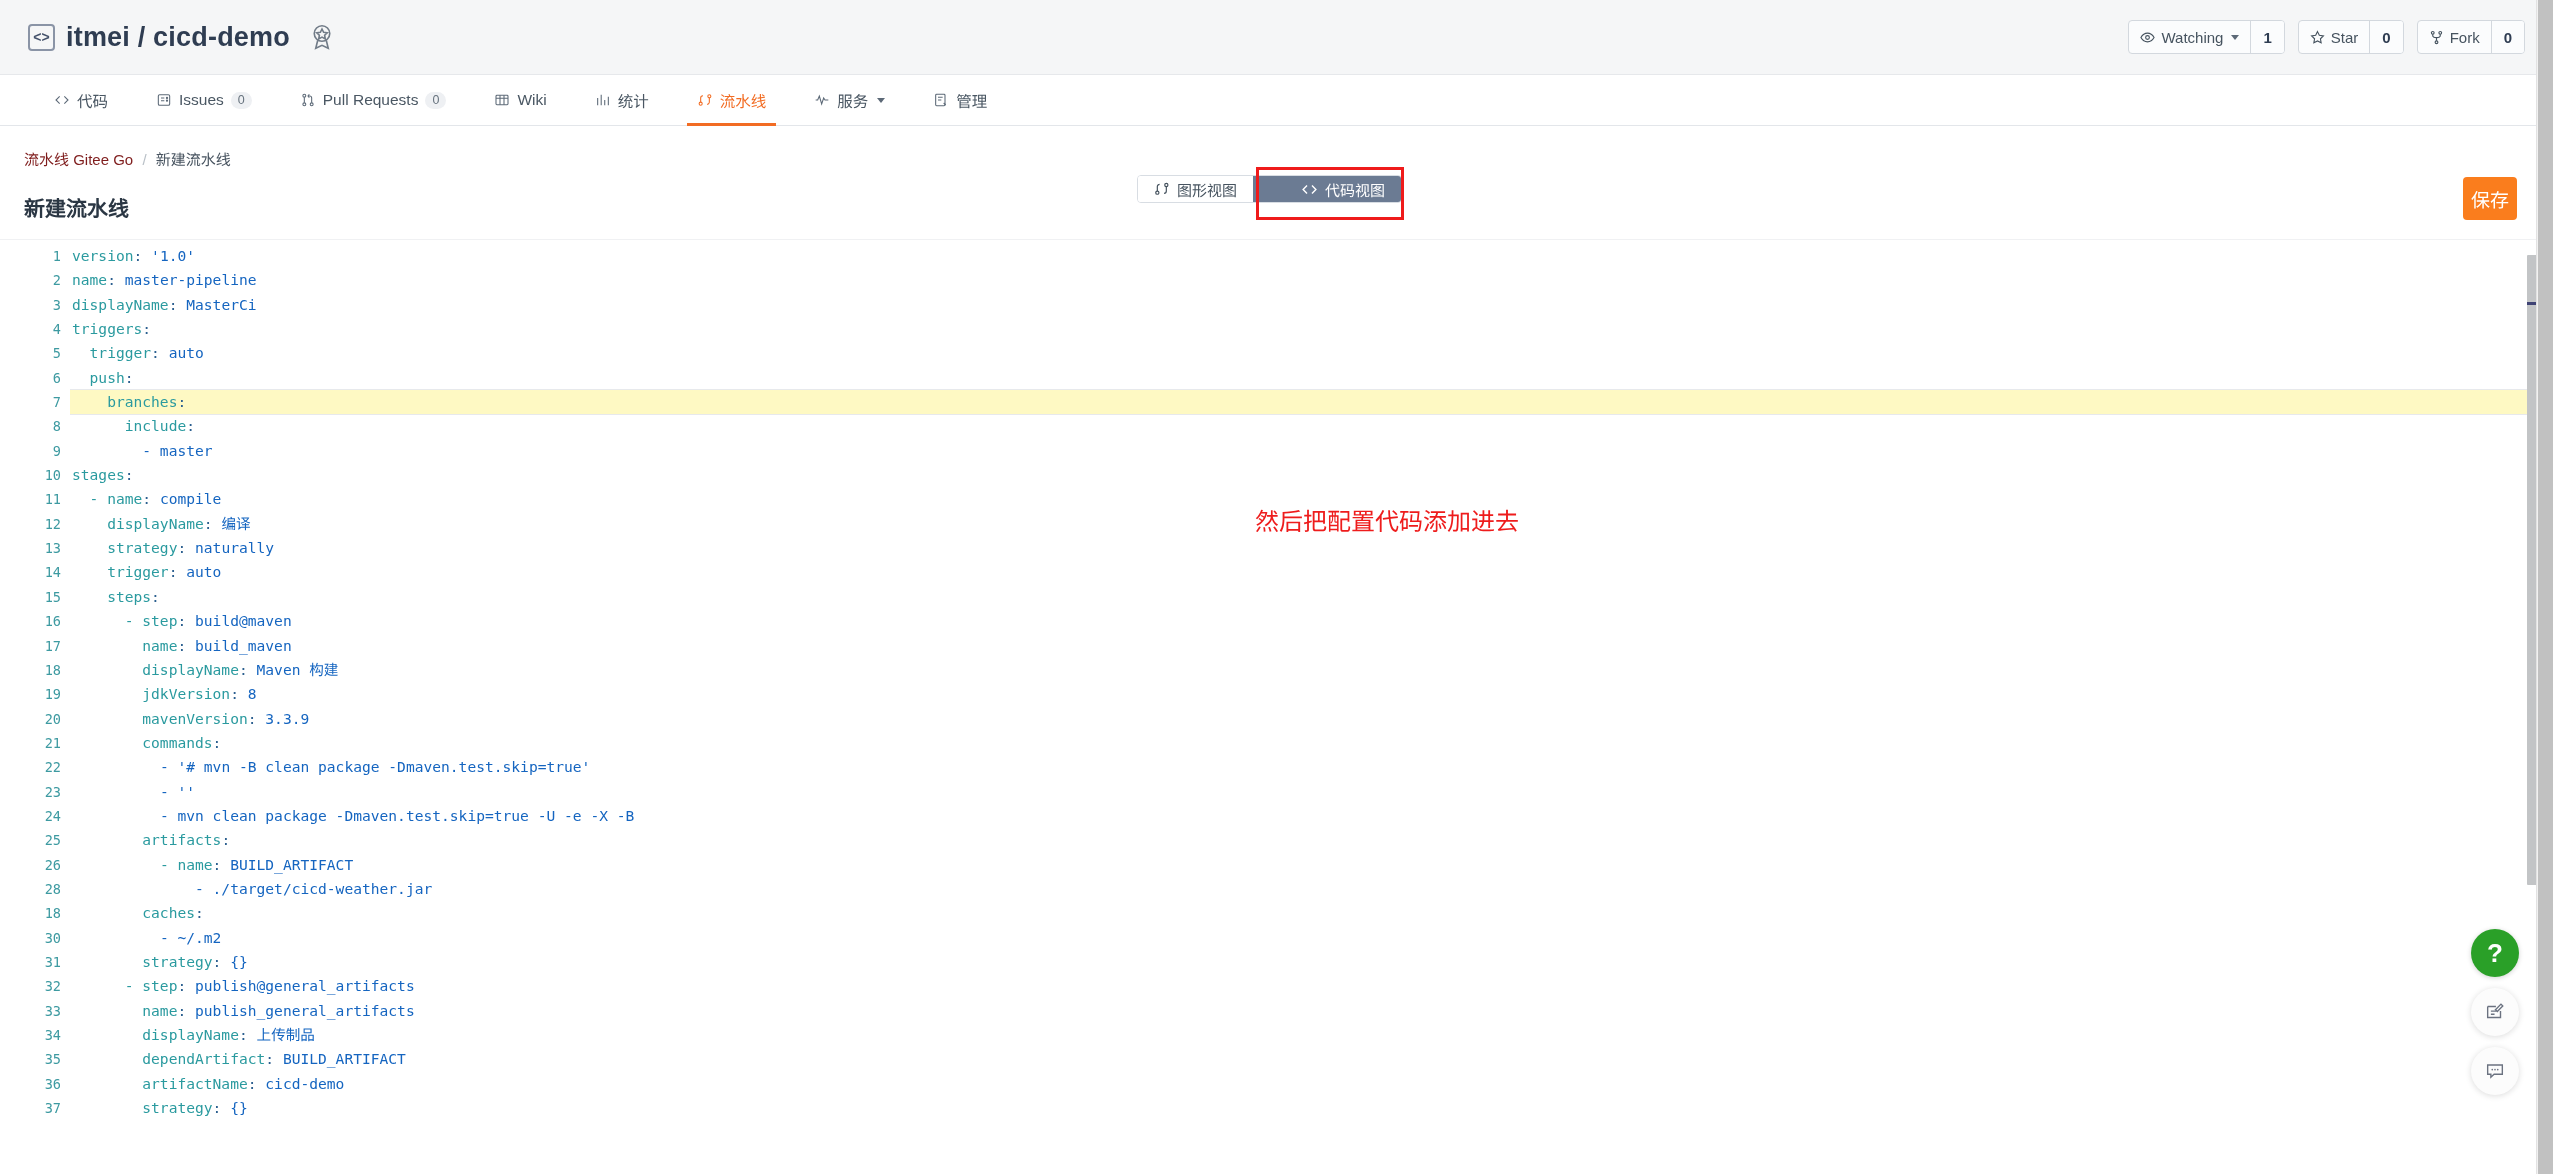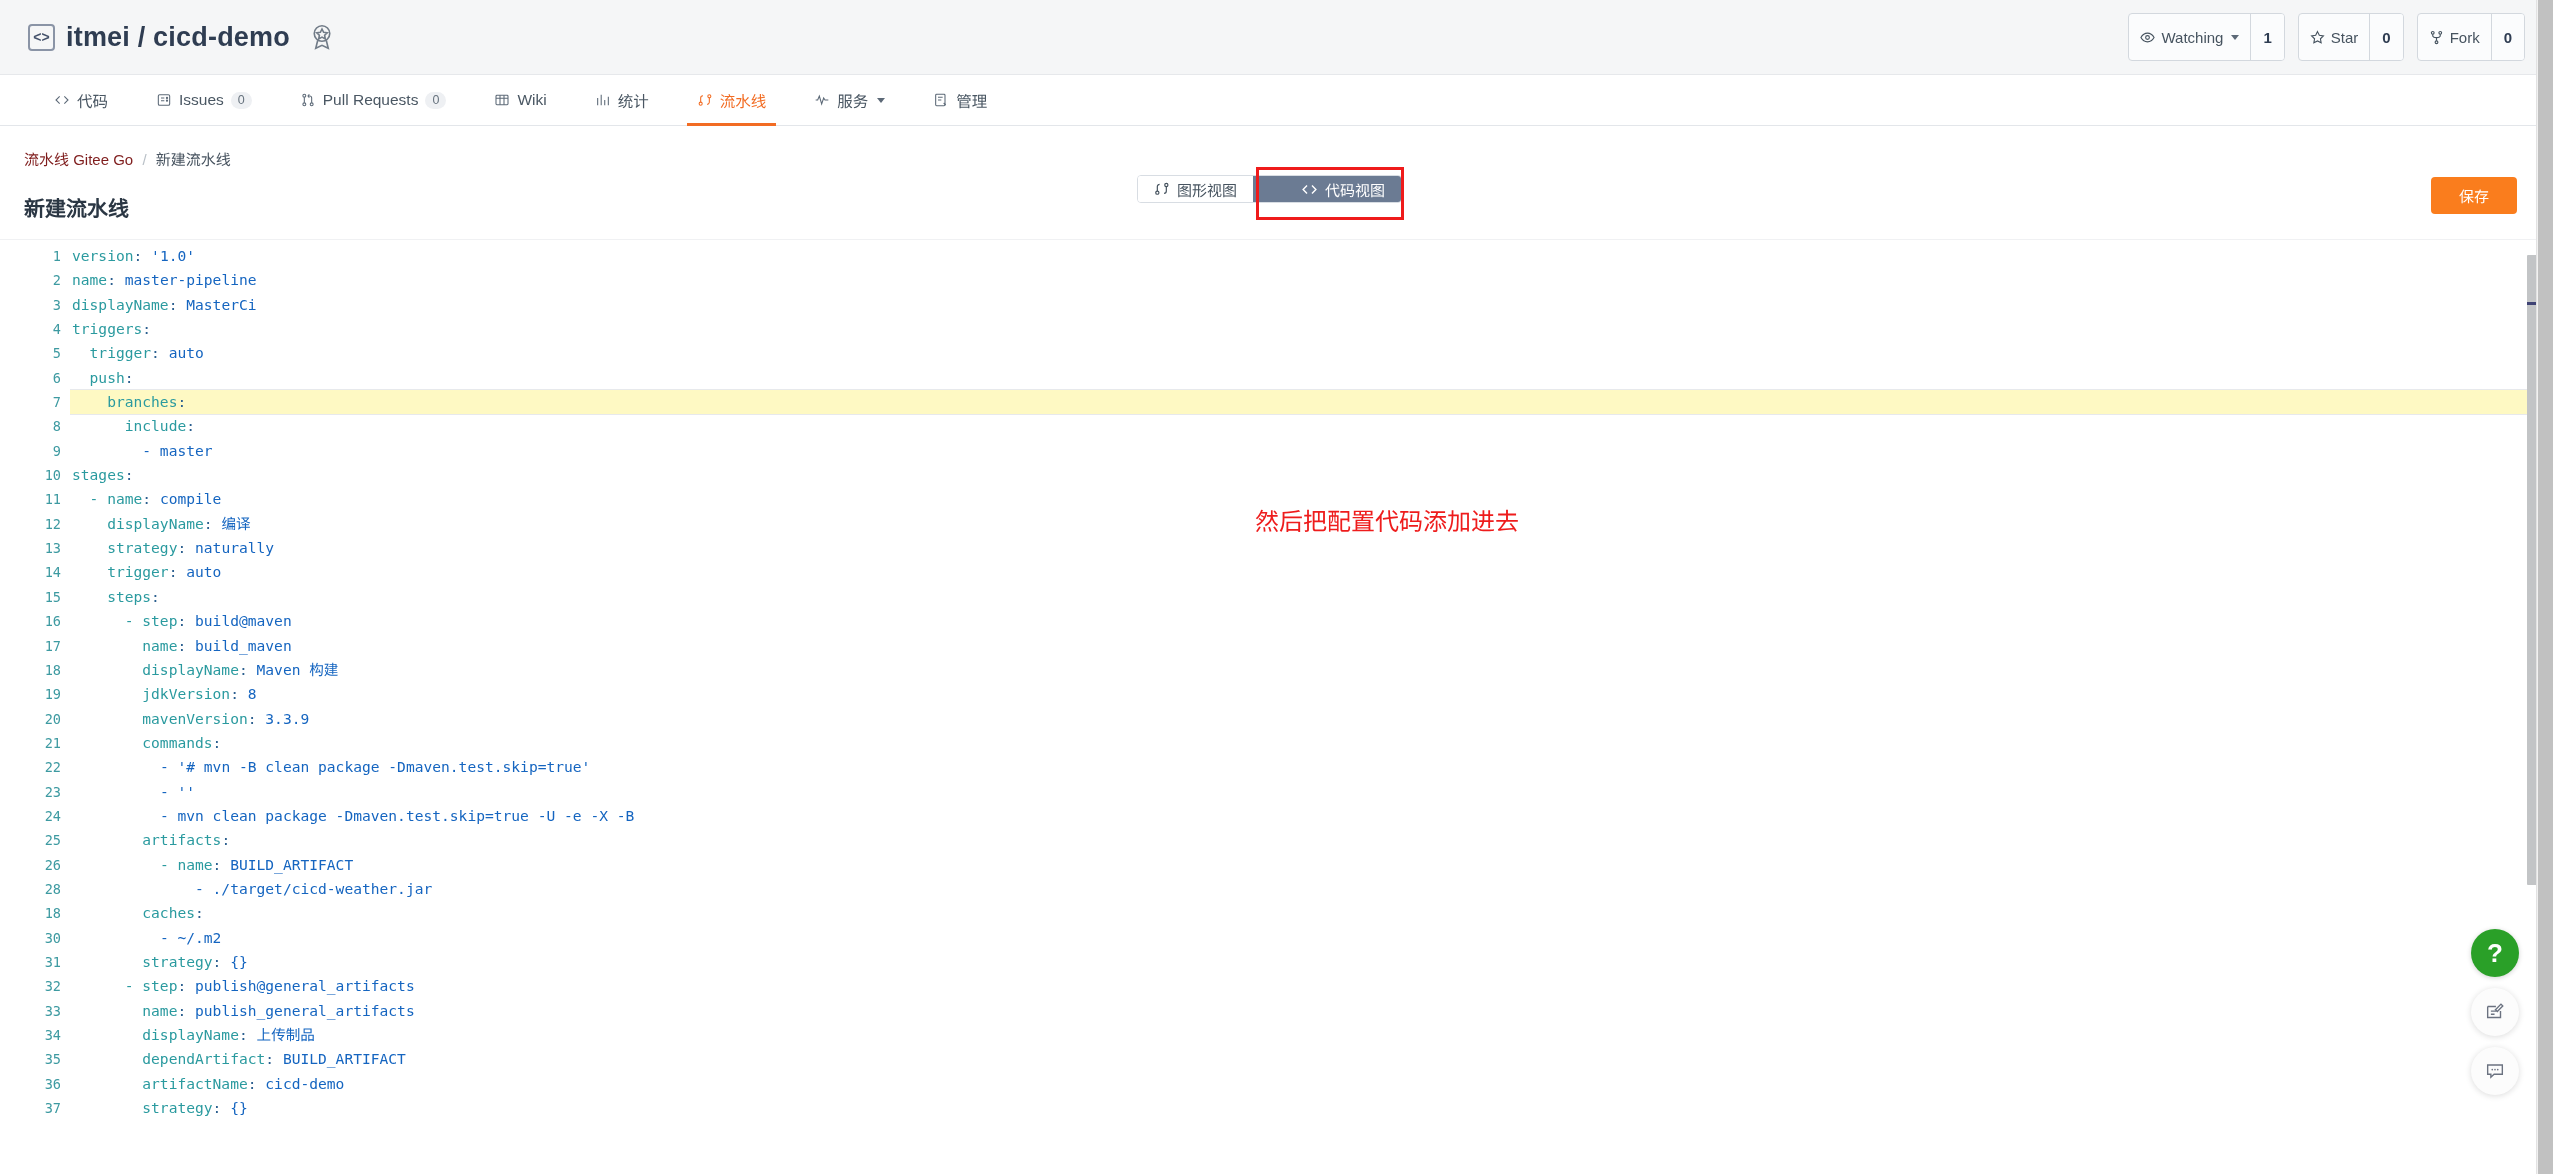--- a/index.html
+++ b/index.html
@@ -57,21 +57,21 @@
     display: flex;
     align-items: center;
     gap: 13px;
   }
   .btn-group {
     display: flex;
     align-items: stretch;
     border: 1px solid #d3d8de;
     border-radius: 4px;
     background: #fbfcfd;
-    height: 48px;
+    height: 34px;
     overflow: hidden;
   }
   .btn-group .bg-main {
     display: flex; align-items: center; gap: 6px;
     padding: 0 11px;
     font-size: 15px;
     color: #46535f;
     border-right: 1px solid #d3d8de;
     white-space: nowrap;
   }
@@ -196,22 +196,22 @@
   }
 
   .save-btn {
     position: absolute;
     right: 36px;
     top: 8px;
     background: #fa7d1d;
     color: #ffffff;
     border: none;
     border-radius: 4px;
-    font-size: 15px;
-    padding: 8px 28px;
+    font-size: 19px;
+    padding: 8px 8px;
     cursor: pointer;
     font-family: inherit;
   }
 
   
   .editor {
     position: relative;
     margin-top: 12px;
     height: 889px;
     background: #ffffff;

